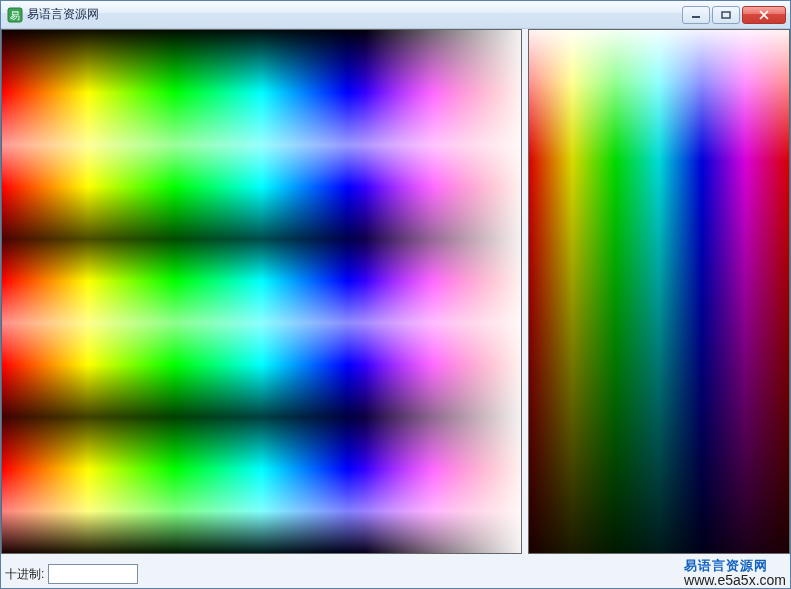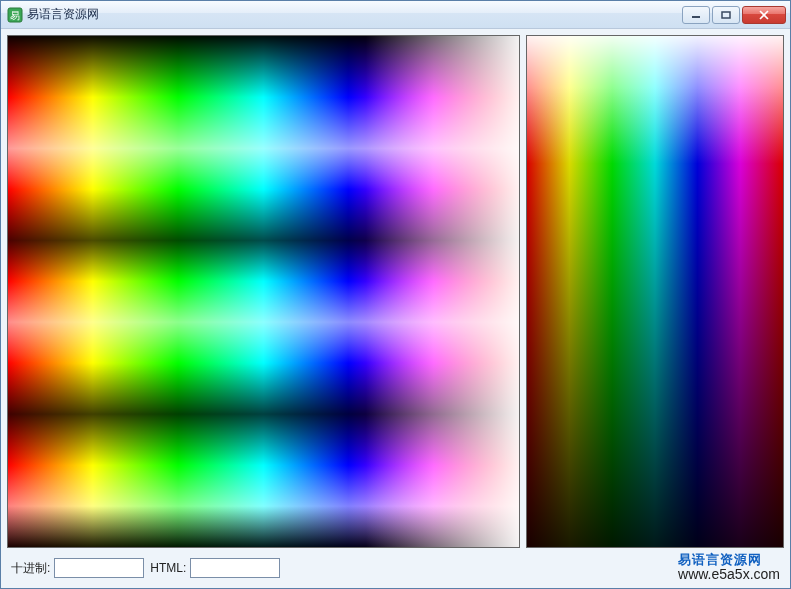--- a/index.html
+++ b/index.html
@@ -58,21 +58,20 @@
   .win-btn.close {
     width: 44px;
     background: linear-gradient(to bottom, #f5a6a0 0%, #e9746c 45%, #d8483e 46%, #c93a30 100%);
     border-color: #a83830;
   }
   .win-btn svg { display: block; }
 
   .client {
     flex: 1;
     background: #eef4fa;
-    padding: 6px;
     display: flex;
     flex-direction: column;
   }
   .palettes {
     flex: 1;
     display: flex;
     gap: 6px;
   }
   .palette {
     position: relative;
@@ -220,24 +219,20 @@
         <div class="palette-layer black-top"></div>
       </div>
 
     </div>
 
     <div class="bottom-bar">
       <div class="field-group">
         <span class="field-label">十进制:</span>
         <input class="field-input" value="" style="">
       </div>
-      <div class="field-group">
-        <span class="field-label">HTML:</span>
-        <input class="field-input" value="" style="">
-      </div>
       <div class="spacer"></div>
       <div class="footer-link">
         <div class="cn">易语言资源网</div>
         <div class="url">www.e5a5x.com</div>
       </div>
     </div>
   </div>
 
 </div>
 

